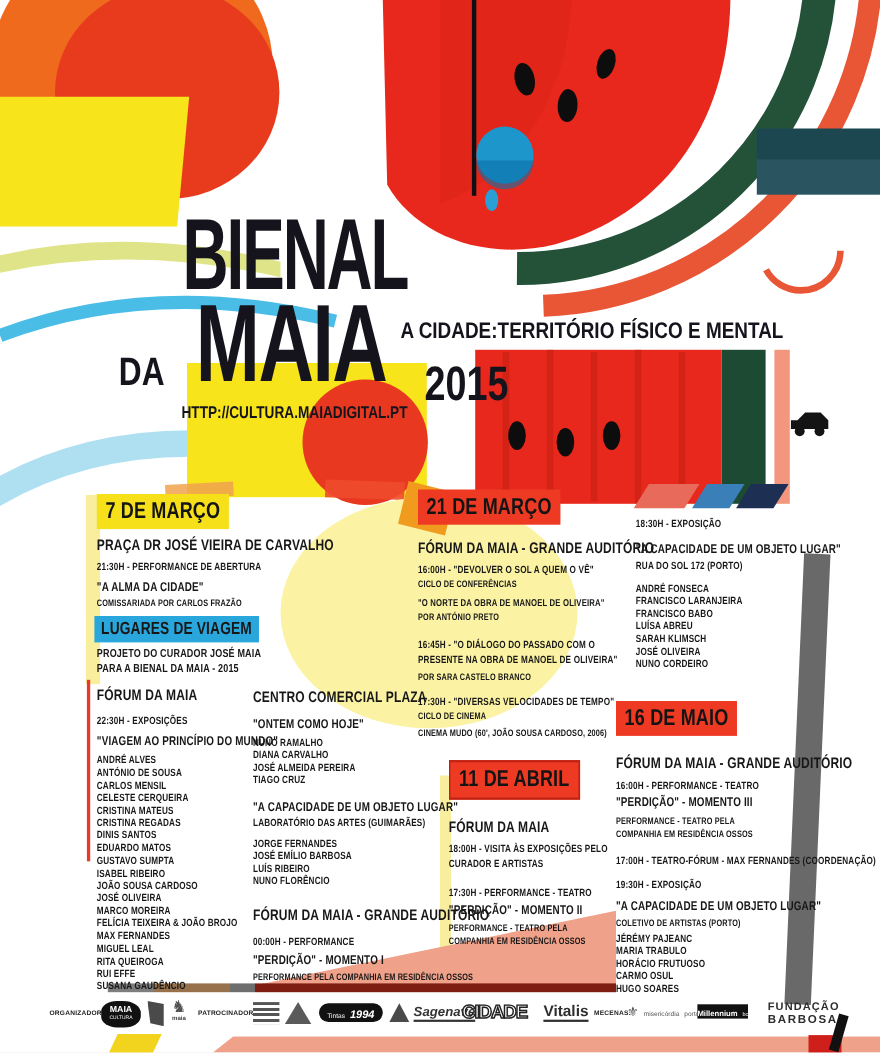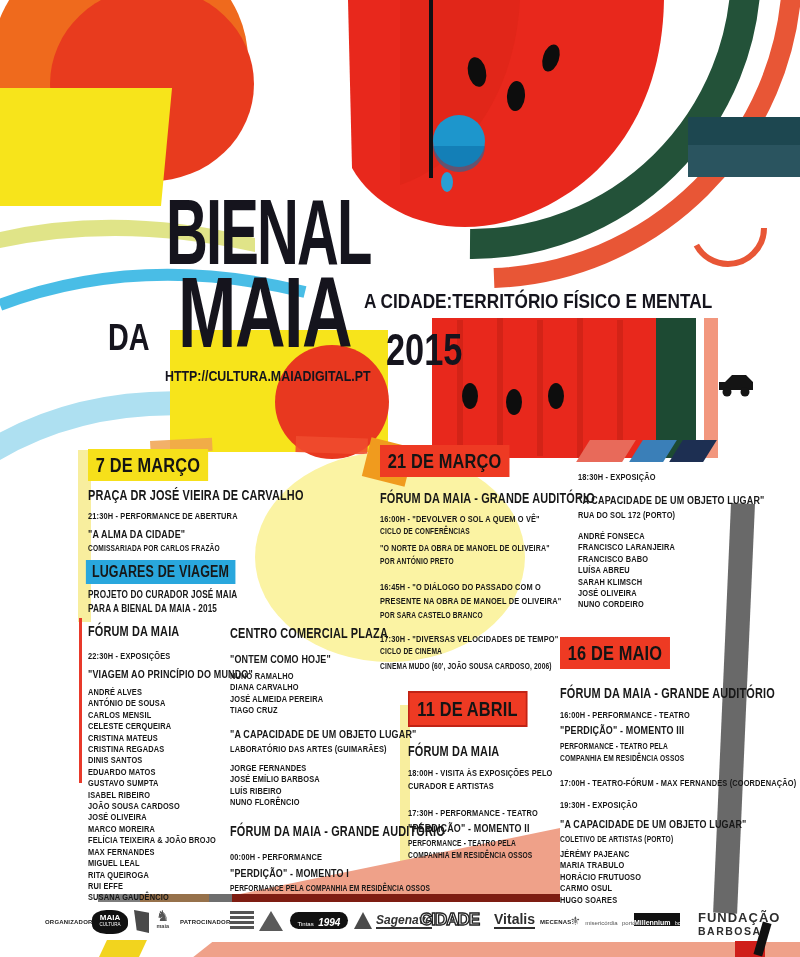--- a/index.html
+++ b/index.html
@@ -281,17 +281,17 @@
     <span style="font-size:6px;color:#555">misericórdia</span>
     <span style="font-size:6px;color:#555">porto</span>
   </div>
 
   <div class="footer-item badge-black" style="left:634px;top:913px;width:46px;height:13px;line-height:13px">
     <span style="font-size:7px;font-weight:bold">Millennium</span>
     <span style="font-size:5px">bcp</span>
   </div>
 
   <div class="footer-item" style="left:698px;top:910px;text-align:left;color:#2e2e2e">
-    <div style="font-size:13px;font-weight:bold;letter-spacing:1px">FUNDAÇÃO</div>
+    <div style="font-size:10px;font-weight:bold;letter-spacing:1px">FUNDAÇÃO</div>
     <div style="font-size:10.5px;font-weight:bold;letter-spacing:1.5px">BARBOSA</div>
   </div>
 
 </div>
 
 </body></html>

